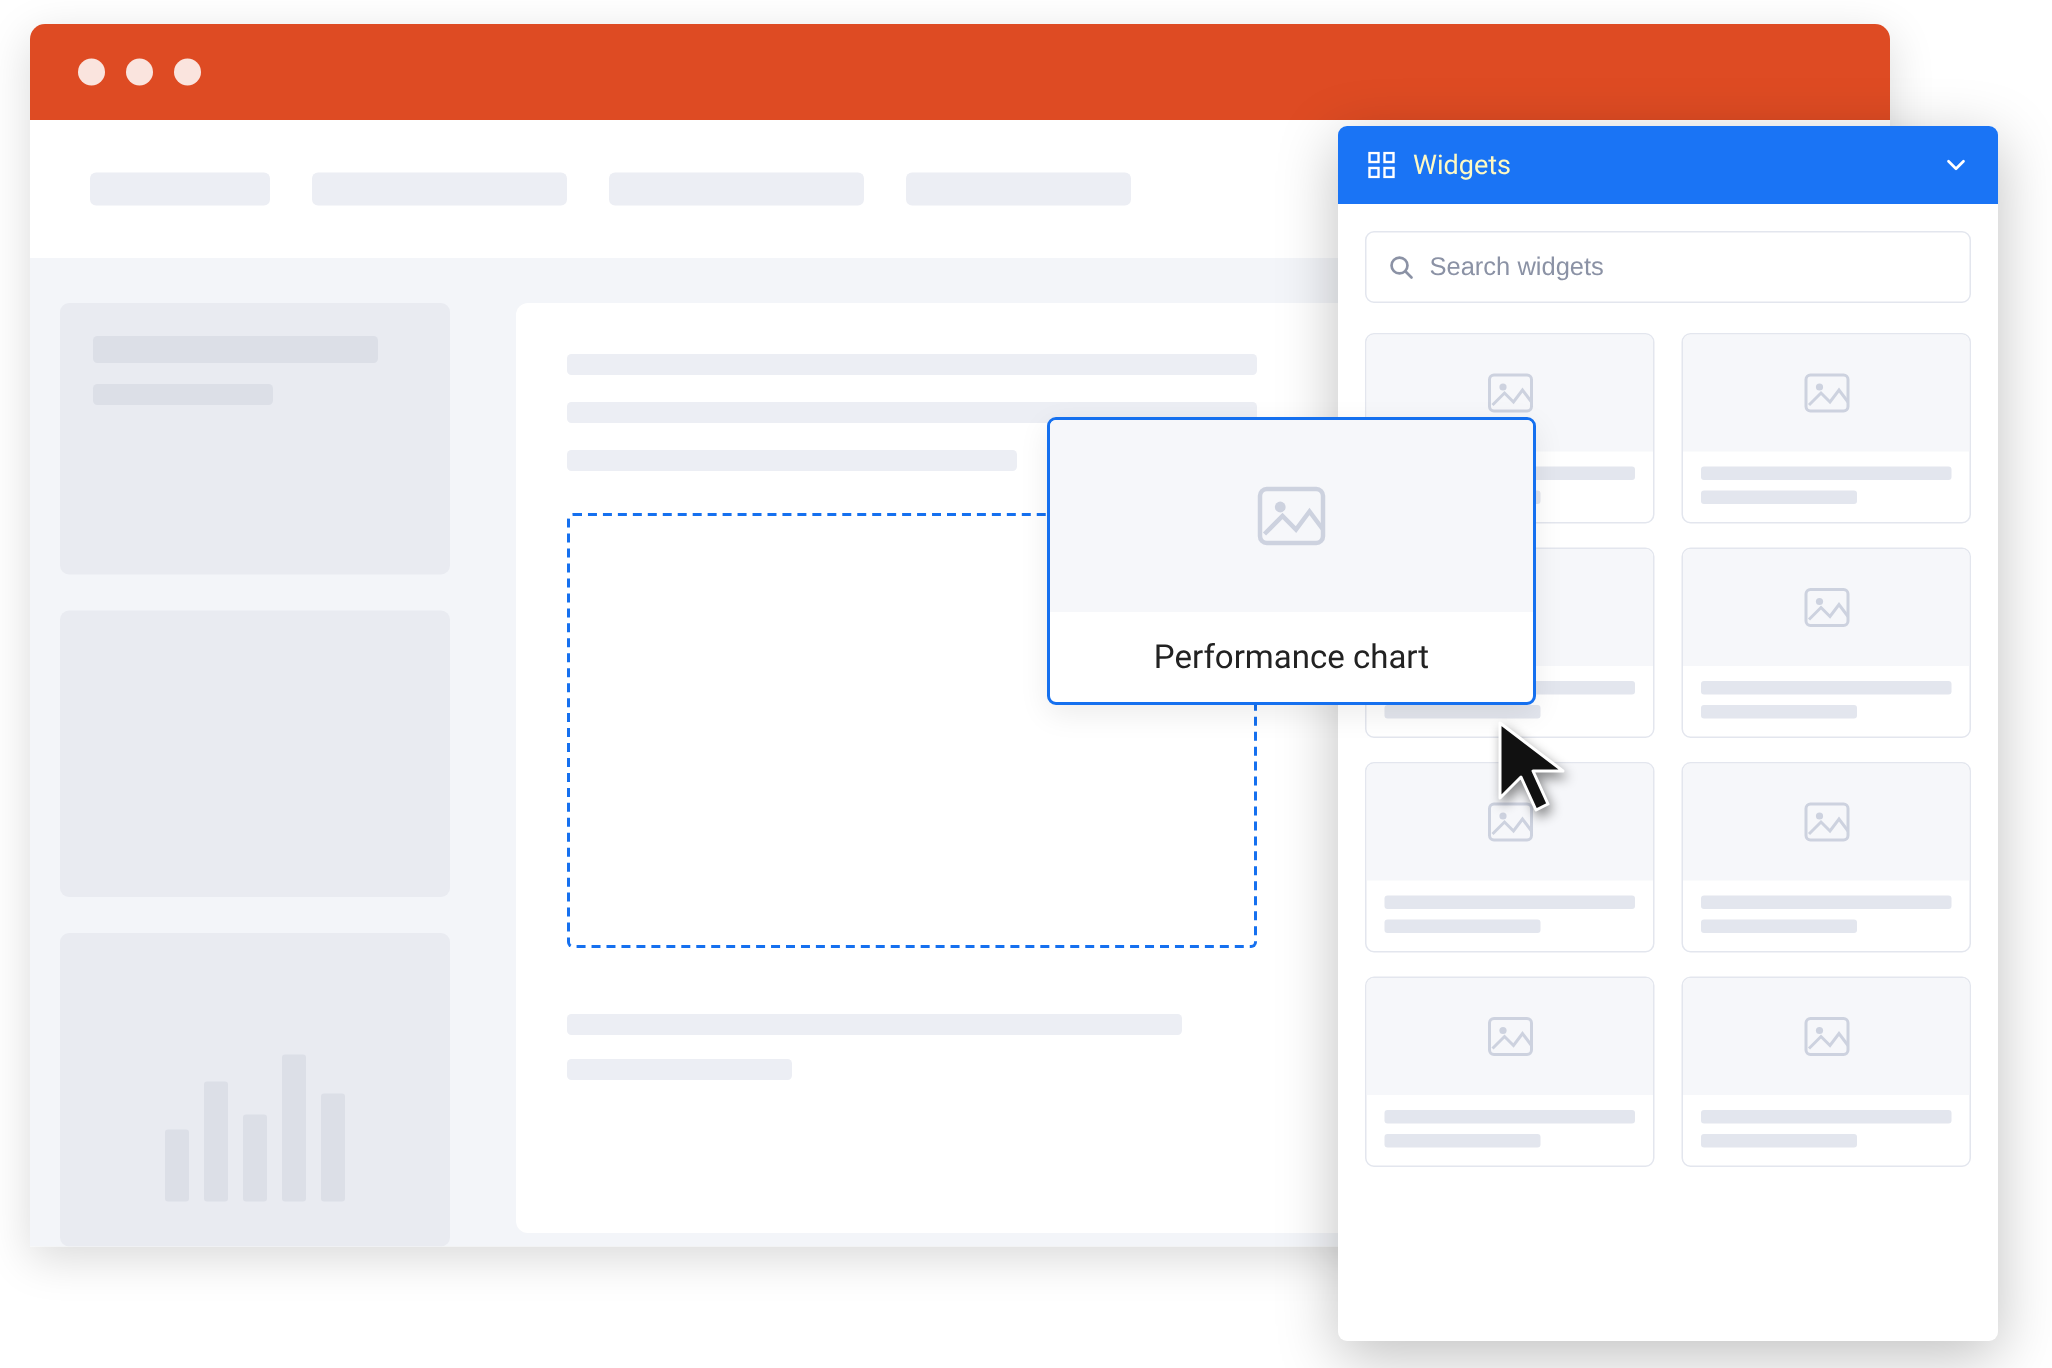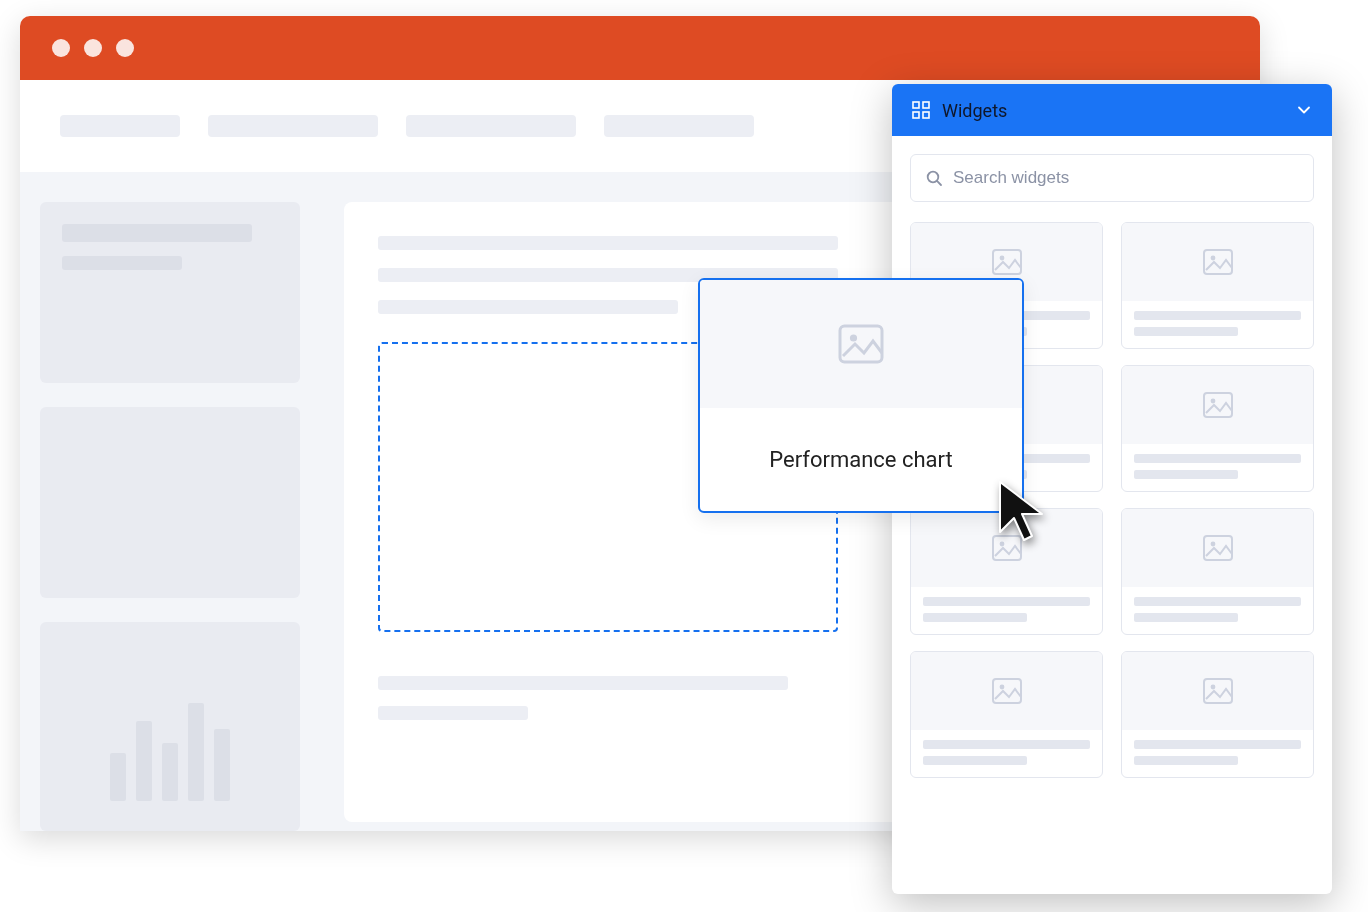--- a/index.html
+++ b/index.html
@@ -145,21 +145,21 @@
   font-size: 22px;
   letter-spacing: 1px;
   font-family: Arial, sans-serif;
 }
 .panel-section-header {
   background: #1a74f5;
   height: 52px;
   display: flex;
   align-items: center;
   padding: 0 20px;
-  color: #0f172a;
+  color: #fef9c3;
   font-size: 18px;
   gap: 12px;
 }
 .panel-section-header .spacer { flex: 1; }
 
 .panel-body {
   padding: 18px;
   flex: 1;
   display: flex;
   flex-direction: column;
@@ -207,21 +207,21 @@
 }
 .widget-meta .l1 { height: 9px; background: #e3e6ee; border-radius: 2px; width: 100%; margin-bottom: 7px;}
 .widget-meta .l2 { height: 9px; background: #e3e6ee; border-radius: 2px; width: 62%;}
 
 
 .drag-preview {
   position: absolute;
   left: 698px;
   top: 278px;
   width: 326px;
-  height: 235px;
+  height: 192px;
   background: #fff;
   border: 2px solid #1570ef;
   border-radius: 6px;
   box-shadow: 0 6px 20px rgba(0,0,0,0.08);
   overflow: hidden;
   display: flex;
   flex-direction: column;
 }
 .drag-thumb {
   flex: 0 0 128px;

